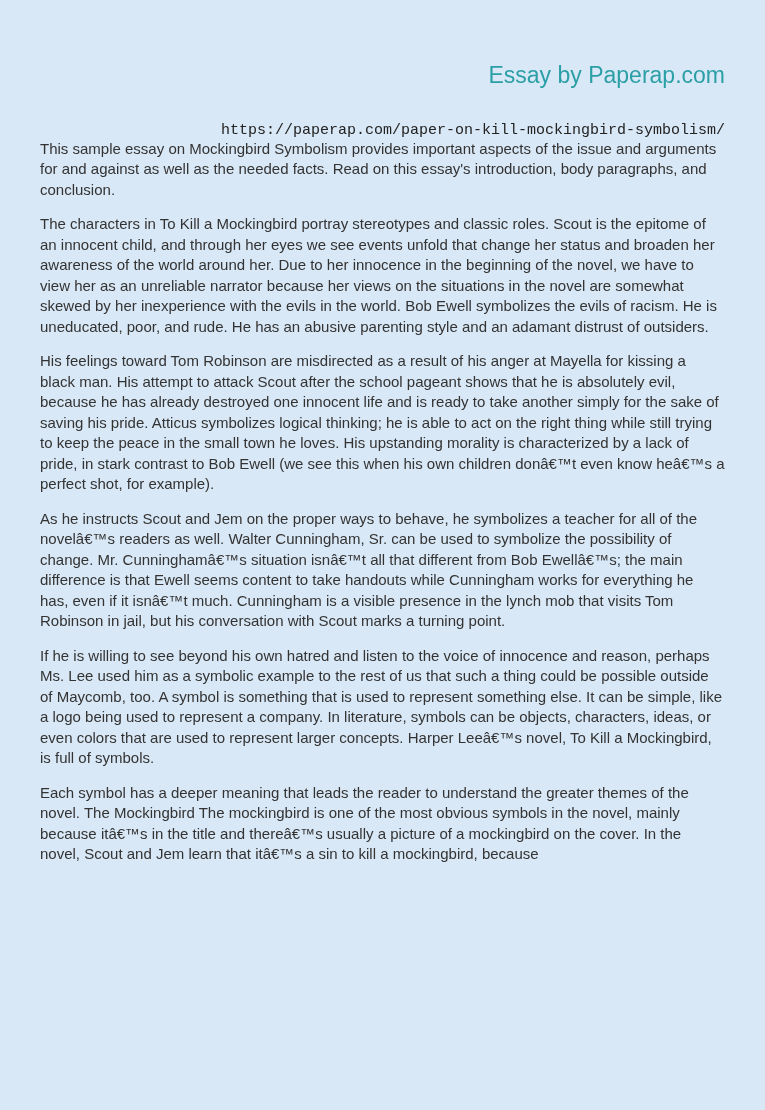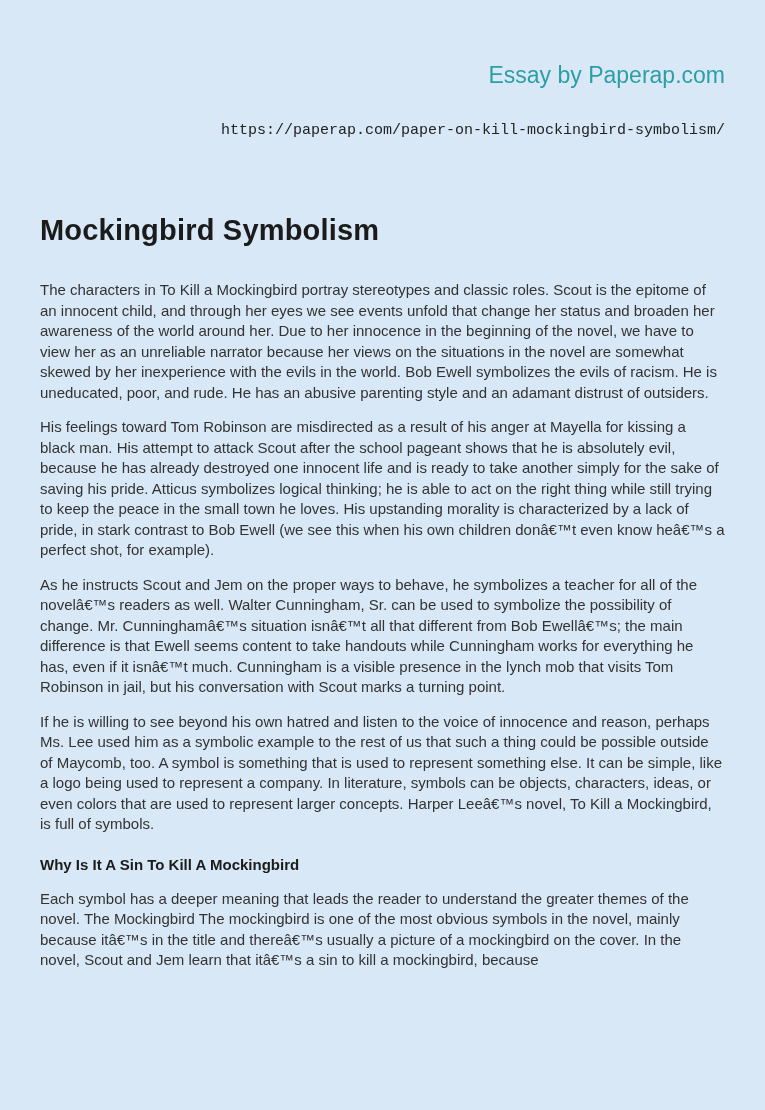--- a/index.html
+++ b/index.html
@@ -63,28 +63,27 @@
 </head>
 <body>
 
 <div class="page">
 
   <div class="header">
     <div class="brand">Essay by Paperap.com</div>
     <div class="url">https://paperap.com/paper-on-kill-mockingbird-symbolism/</div>
   </div>
 
-  <h1 class="title">Mockingbird Symbolism</h1>
 
+  <p class="body-text">This sample essay on Mockingbird Symbolism provides important aspects of the issue and arguments for and against as well as the needed facts. Read on this essay's introduction, body paragraphs, and conclusion.</p>
 
   <p class="body-text">The characters in To Kill a Mockingbird portray stereotypes and classic roles. Scout is the epitome of an innocent child, and through her eyes we see events unfold that change her status and broaden her awareness of the world around her. Due to her innocence in the beginning of the novel, we have to view her as an unreliable narrator because her views on the situations in the novel are somewhat skewed by her inexperience with the evils in the world. Bob Ewell symbolizes the evils of racism. He is uneducated, poor, and rude. He has an abusive parenting style and an adamant distrust of outsiders.</p>
 
   <p class="body-text">His feelings toward Tom Robinson are misdirected as a result of his anger at Mayella for kissing a black man. His attempt to attack Scout after the school pageant shows that he is absolutely evil, because he has already destroyed one innocent life and is ready to take another simply for the sake of saving his pride. Atticus symbolizes logical thinking; he is able to act on the right thing while still trying to keep the peace in the small town he loves. His upstanding morality is characterized by a lack of pride, in stark contrast to Bob Ewell (we see this when his own children donâ€™t even know heâ€™s a perfect shot, for example).</p>
 
   <p class="body-text">As he instructs Scout and Jem on the proper ways to behave, he symbolizes a teacher for all of the novelâ€™s readers as well. Walter Cunningham, Sr. can be used to symbolize the possibility of change. Mr. Cunninghamâ€™s situation isnâ€™t all that different from Bob Ewellâ€™s; the main difference is that Ewell seems content to take handouts while Cunningham works for everything he has, even if it isnâ€™t much. Cunningham is a visible presence in the lynch mob that visits Tom Robinson in jail, but his conversation with Scout marks a turning point.</p>
 
   <p class="body-text">If he is willing to see beyond his own hatred and listen to the voice of innocence and reason, perhaps Ms. Lee used him as a symbolic example to the rest of us that such a thing could be possible outside of Maycomb, too. A symbol is something that is used to represent something else. It can be simple, like a logo being used to represent a company. In literature, symbols can be objects, characters, ideas, or even colors that are used to represent larger concepts. Harper Leeâ€™s novel, To Kill a Mockingbird, is full of symbols.</p>
 
-  <h2 class="subheading">Why Is It A Sin To Kill A Mockingbird</h2>
 
   <p class="body-text">Each symbol has a deeper meaning that leads the reader to understand the greater themes of the novel. The Mockingbird The mockingbird is one of the most obvious symbols in the novel, mainly because itâ€™s in the title and thereâ€™s usually a picture of a mockingbird on the cover. In the novel, Scout and Jem learn that itâ€™s a sin to kill a mockingbird, because</p>
 
 </div>
 
 </body></html>

